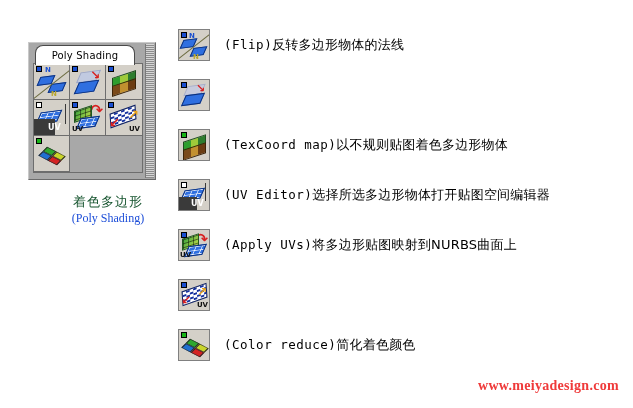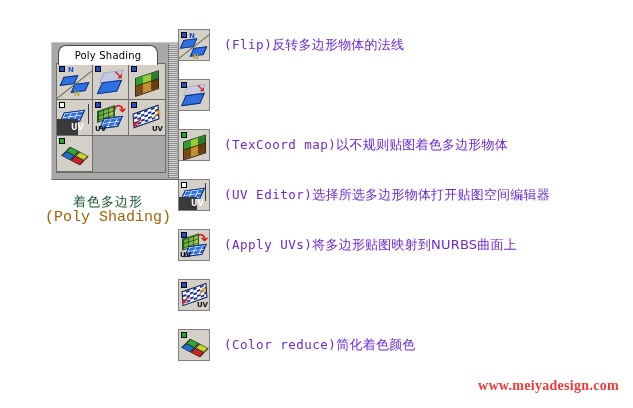--- a/index.html
+++ b/index.html
@@ -26,21 +26,20 @@
   #palette-panel {
     position: relative;
     width: 128px;
     height: 138px;
     background: #a8a8a8;
     box-sizing: border-box;
     border-top: 1px solid #c9c9c9;
     border-left: 1px solid #c9c9c9;
     border-right: 1px solid #6a6a6a;
     border-bottom: 1px solid #6a6a6a;
-    margin-left: 23px;
   }
   
   #palette-scroll {
     position: absolute;
     right: 1px;
     top: 1px;
     bottom: 1px;
     width: 8px;
     background: repeating-linear-gradient(
       to bottom,
@@ -105,23 +104,23 @@
     line-height: 16px;
   }
   #palette-caption .cn {
     display: block;
     font-size: 13px;
     color: #14532d;
     letter-spacing: 1px;
   }
   #palette-caption .en {
     display: block;
-    font-size: 15px;
-    color: #a16207;
-    font-family: Liberation Mono, monospace;
+    font-size: 12px;
+    color: #1d4ed8;
+    font-family: Liberation Serif, serif;
     letter-spacing: 0px;
   }
 
   
   #list {
     position: absolute;
     left: 178px;
     top: 24px;
     width: 450px;
   }
@@ -137,21 +136,21 @@
     flex: 0 0 32px;
     background: #d4d0c8;
     border: 1px solid #808080;
     box-sizing: border-box;
     position: relative;
     overflow: hidden;
     margin-right: 14px;
   }
   .row-text {
     font-size: 13px;
-    color: #6d28d9;
+    color: #000000;
     white-space: nowrap;
     letter-spacing: .2px;
   }
   .row-text .code {
     font-family: "DejaVu Sans Mono", "Liberation Mono", monospace;
     font-size: 12.5px;
     letter-spacing: .5px;
   }
 
   

